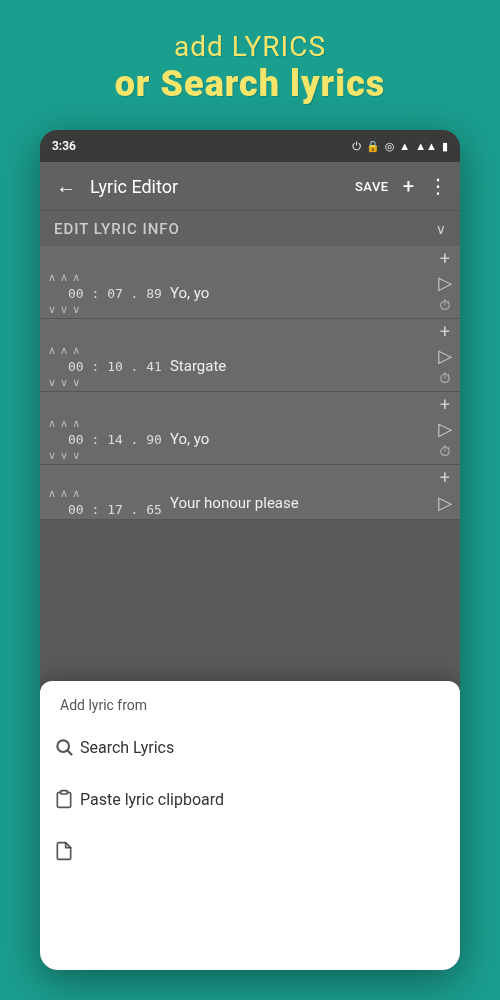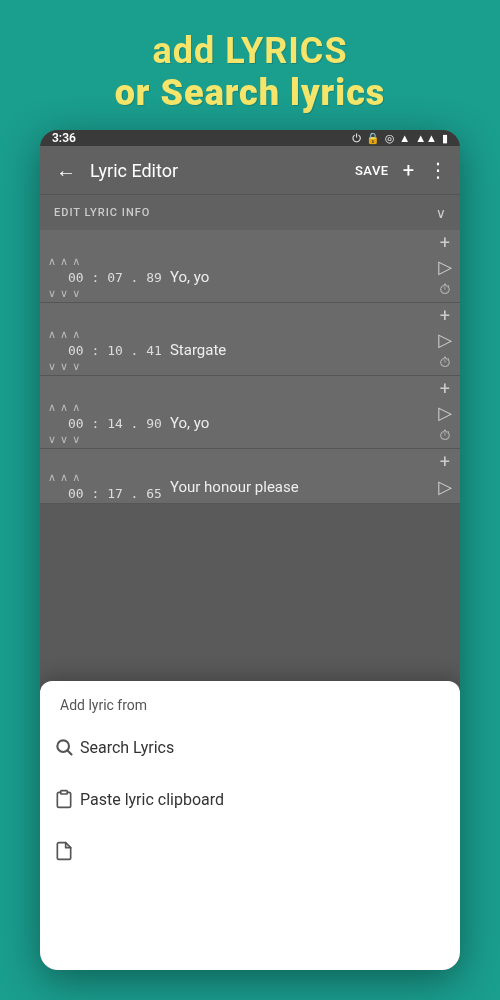--- a/index.html
+++ b/index.html
@@ -11,22 +11,22 @@
       overflow: hidden;
       position: relative;
     }
 
     
     .header-area {
       padding: 30px 20px 20px;
       text-align: center;
     }
     .header-line1 {
-      font-size: 36px;
-      font-weight: 700;
+      font-size: 28px;
+      font-weight: 400;
       color: #f5e66b;
       letter-spacing: 1px;
       text-shadow: 1px 1px 0 rgba(0,0,0,0.15);
     }
     .header-line2 {
       font-size: 36px;
       font-weight: 900;
       color: #f5e66b;
       letter-spacing: 1px;
       text-shadow: 1px 1px 0 rgba(0,0,0,0.15);
@@ -41,21 +41,21 @@
       height: 840px;
       background: #5a5a5a;
       border-radius: 18px;
       overflow: hidden;
       box-shadow: 0 10px 40px rgba(0,0,0,0.4);
     }
 
     
     .status-bar {
       background: #3a3a3a;
-      height: 16px;
+      height: 32px;
       display: flex;
       align-items: center;
       justify-content: space-between;
       padding: 0 12px;
       color: white;
       font-size: 12px;
     }
     .status-time { font-weight: 600; }
     .status-icons { display: flex; gap: 5px; align-items: center; font-size: 11px; }
 
@@ -96,21 +96,21 @@
       background: #616161;
       height: 36px;
       display: flex;
       align-items: center;
       justify-content: space-between;
       padding: 0 14px;
       border-top: 1px solid #555;
     }
     .edit-info-label {
       color: #ccc;
-      font-size: 11px;
+      font-size: 15px;
       letter-spacing: 1px;
       font-weight: 500;
       text-align: center;
     }
     .edit-info-chevron { color: #ccc; font-size: 14px; }
 
     
     .lyric-list {
       background: #6a6a6a;
       flex: 1;

